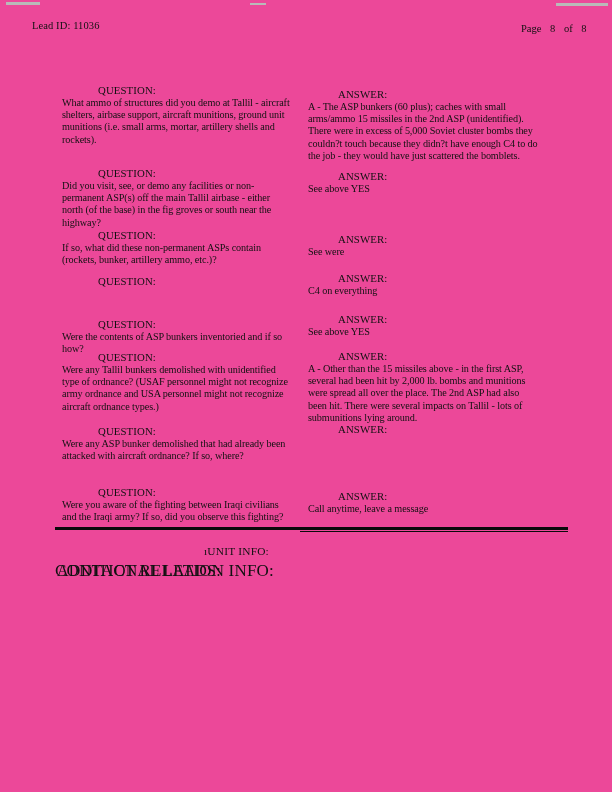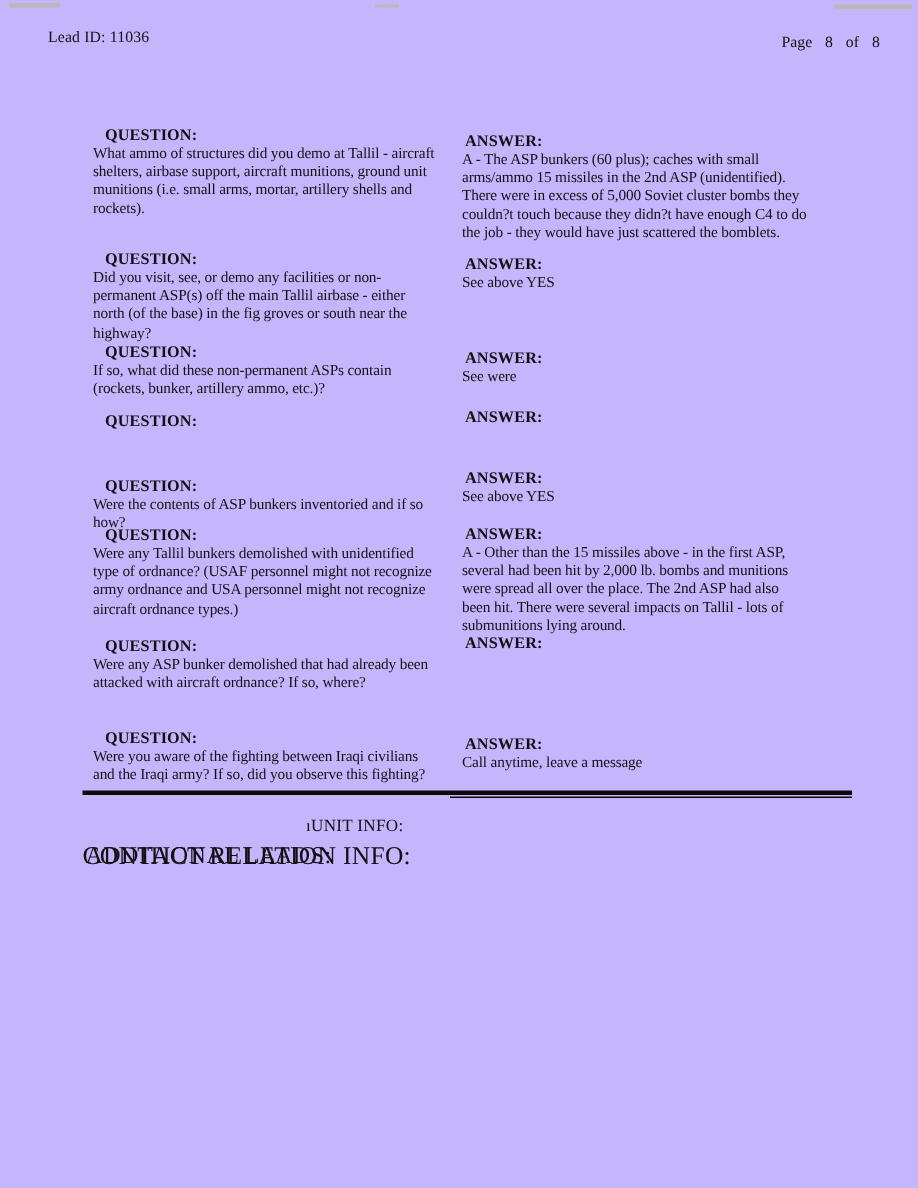--- a/index.html
+++ b/index.html
@@ -1,40 +1,41 @@
 <!DOCTYPE html>
 <html><head>
 <meta charset="utf-8">
 <style>
   * { margin: 0; padding: 0; box-sizing: border-box; }
   html, body { background: #e8e8e8; }
   .page {
     position: relative;
     width: 612px;
     height: 792px;
-    background: #c4b5fd;
+    background: #ec4899;
     font-family: "Liberation Serif", "DejaVu Serif", serif;
     color: #111111;
     overflow: hidden;
     margin: 0 auto;
   }
   .artifact { position: absolute; background: #b9b9b9; }
   .hdr-left {
     position: absolute; left: 32px; top: 20px;
     font-size: 10.5px; letter-spacing: 0.1px;
   }
   .hdr-right {
     position: absolute; left: 521px; top: 23px;
     font-size: 10.5px; word-spacing: 6px;
   }
   .qblock { position: absolute; left: 62px; width: 252px; }
   .ablock { position: absolute; left: 308px; width: 284px; }
   .qa-head {
-    font-weight: bold; font-size: 10.8px; line-height: 12px;
+    font-weight: normal; font-size: 10.8px; line-height: 12px;
     letter-spacing: 0.1px;
+    margin-left: 28px;
   }
   .qblock .qa-head { padding-left: 8px; }
   .ablock .qa-head { padding-left: 2px; }
   .qa-body {
     font-size: 10.2px; line-height: 12.2px;
     letter-spacing: -0.1px;
     white-space: pre-line;
     margin-top: 1px;
   }
   .rule-main { position: absolute; left: 55px; top: 527px; width: 513px; height: 2.5px; background: #0a0a0a; }
@@ -94,20 +95,21 @@
   <div class="ablock" style="top:233px;">
     <div class="qa-head">ANSWER:</div>
     <div class="qa-body">See were</div>
   </div>
 
   <div class="qblock" style="top:275px;">
     <div class="qa-head">QUESTION:</div>
   </div>
   <div class="ablock" style="top:272px;">
     <div class="qa-head">ANSWER:</div>
+    <div class="qa-body">C4 on everything</div>
   </div>
 
   <div class="qblock" style="top:318px;">
     <div class="qa-head">QUESTION:</div>
     <div class="qa-body">Were the contents of ASP bunkers inventoried and if so
 how?</div>
   </div>
   <div class="ablock" style="top:313px;">
     <div class="qa-head">ANSWER:</div>
     <div class="qa-body">See above YES</div>

